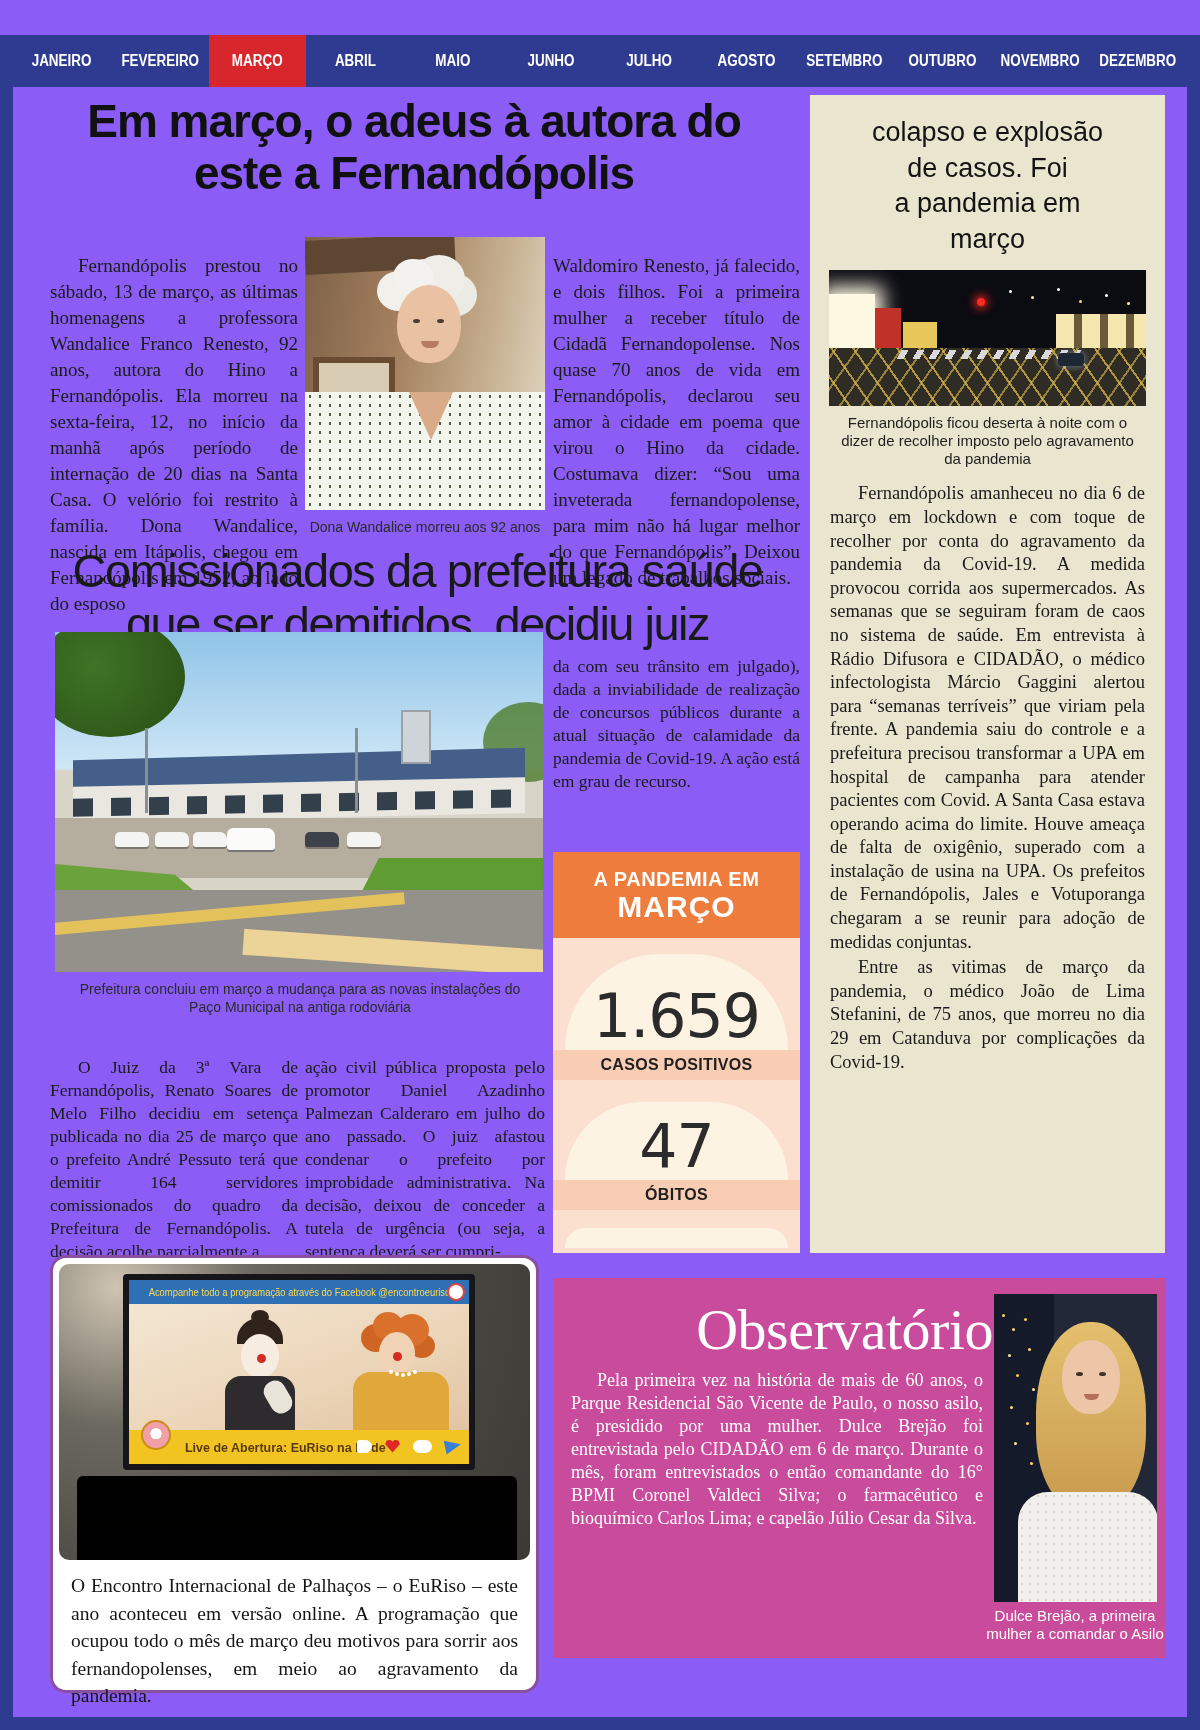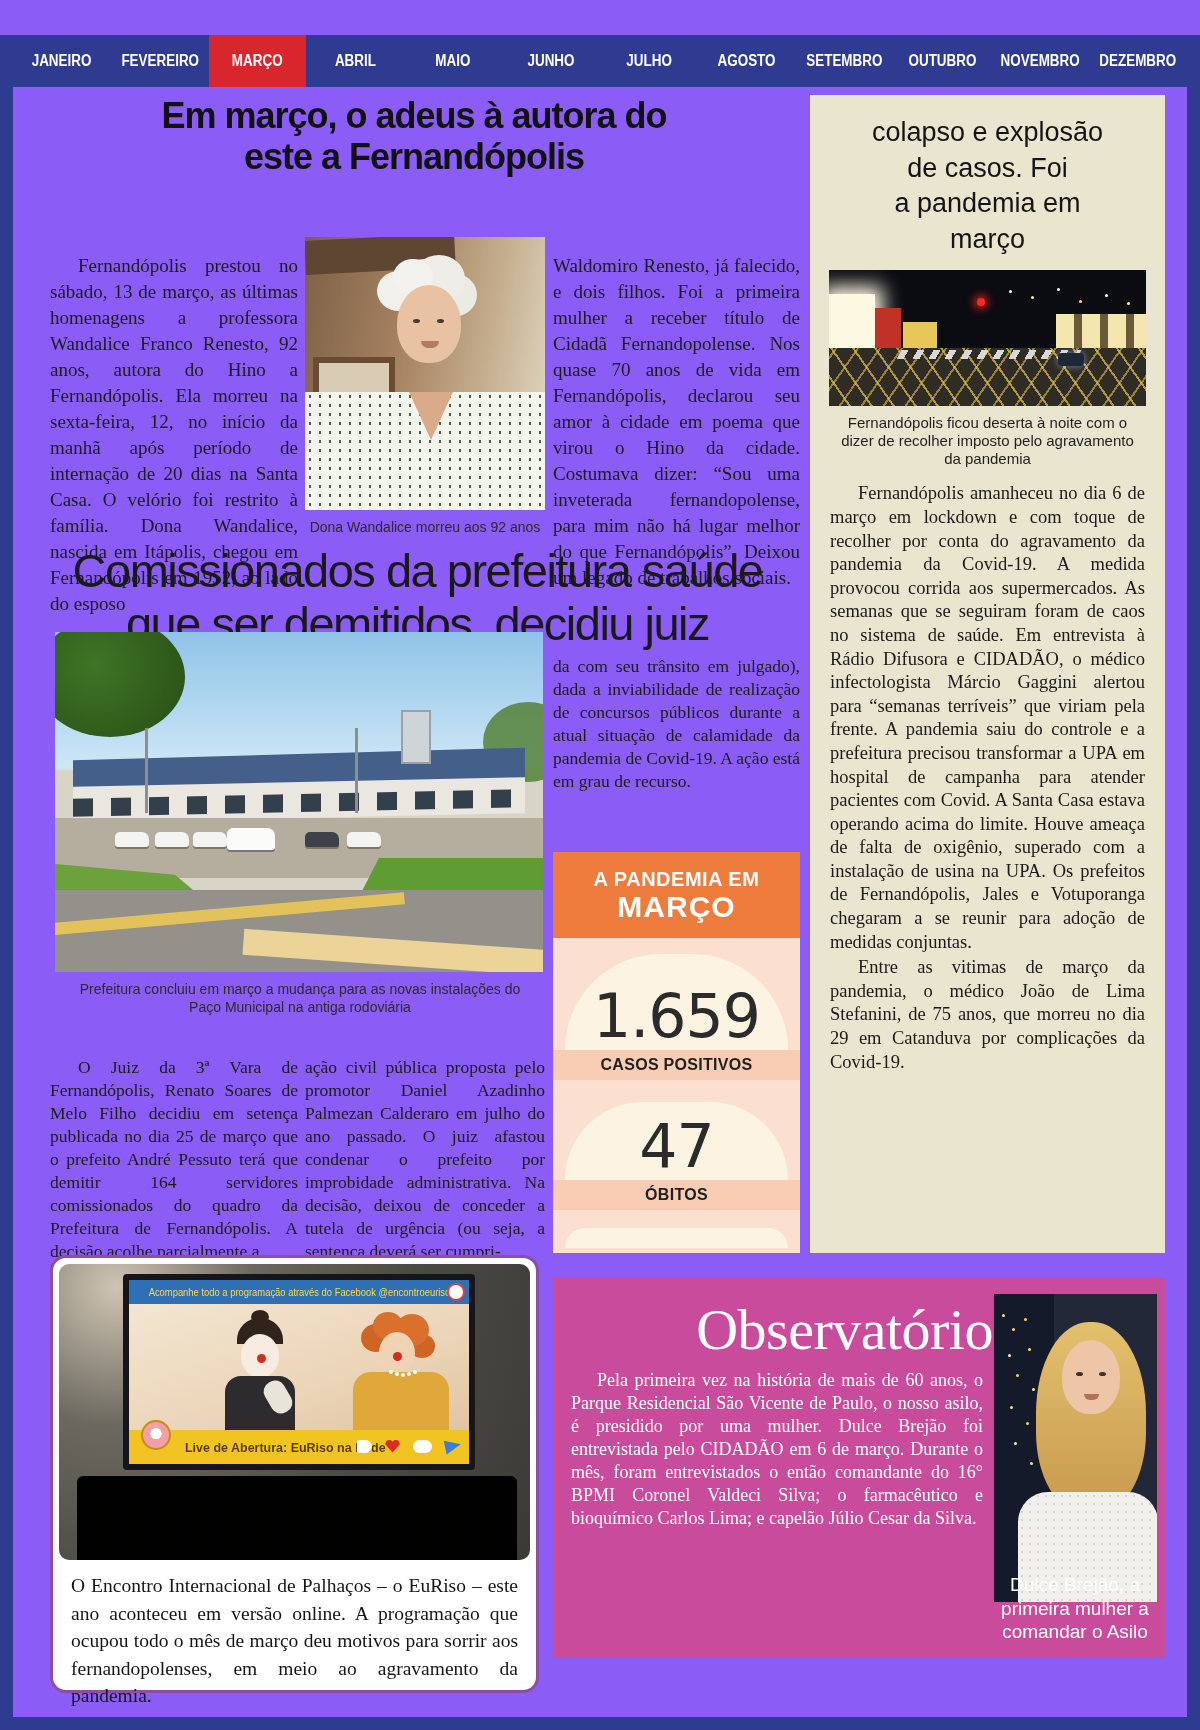--- a/index.html
+++ b/index.html
@@ -12,21 +12,21 @@
   .frame.bottom{left:0;bottom:0;width:1200px;height:13px;}
   
   .monthbar{position:absolute;left:13px;top:35px;width:1174px;height:52px;background:#2e3b90;
             display:flex;align-items:stretch;}
   .month{flex:1;display:flex;align-items:center;justify-content:center;color:#fff;
          font-family:"Liberation Sans",sans-serif;font-weight:700;font-size:16px;cursor:pointer;}
   .month>span{display:inline-block;transform:scaleX(.84);white-space:nowrap;}
   .month.active{background:#d8262d;}
   
   .h1{position:absolute;left:40px;top:96px;width:748px;text-align:center;
-      font-family:"Liberation Sans",sans-serif;font-weight:700;font-size:36px;line-height:1.13;
+      font-family:"Liberation Sans",sans-serif;font-weight:700;font-size:46px;line-height:1.13;
       letter-spacing:-1px;color:#111;}
   .h1 span{display:block;}
   .h2{position:absolute;left:30px;top:545px;width:775px;text-align:center;
       font-family:"Liberation Sans",sans-serif;font-weight:400;font-size:47px;line-height:1.12;
       letter-spacing:-1.5px;color:#191919;}
   .h2 span{display:block;}
   
   .serif19{font-size:19px;line-height:26px;text-align:justify;}
   .serif18{font-size:18.5px;line-height:23.6px;text-align:justify;}
   .serif17{font-size:17.5px;line-height:23px;text-align:justify;}
@@ -164,21 +164,21 @@
       box-shadow:10px 14px 0 #ffd76a,22px 4px 0 #ffca4a,6px 40px 0 #ffe69a,26px 34px 0 #ffd76a,14px 60px 0 #ffca4a,30px 74px 0 #ffe69a,8px 92px 0 #ffd76a,24px 108px 0 #ffca4a,12px 128px 0 #ffe69a,28px 148px 0 #ffd76a;}
   .ph-d .hair{position:absolute;left:42px;top:28px;width:110px;height:190px;border-radius:48% 48% 42% 42%;background:linear-gradient(#e3c06e,#c89a4e);}
   .ph-d .face{position:absolute;left:68px;top:46px;width:58px;height:74px;border-radius:50% 50% 46% 46%;background:#ecc6a6;}
   .ph-d .eye{position:absolute;top:32px;width:7px;height:4px;border-radius:50%;background:#3f3228;}
   .ph-d .eye.l{left:14px;}.ph-d .eye.r{left:37px;}
   .ph-d .mouth{position:absolute;left:22px;top:54px;width:15px;height:6px;border-radius:0 0 10px 10px;background:#b4705a;}
   .ph-d .top{position:absolute;left:24px;bottom:0;width:140px;height:110px;border-radius:30px 30px 0 0;background:#f2f0ec;
       background-image:radial-gradient(#d8d4cc 1.2px,transparent 1.3px);background-size:8px 8px;}
   .ph-d .chest{position:absolute;left:70px;bottom:72px;width:0;height:0;border-left:20px solid transparent;border-right:20px solid transparent;border-top:34px solid #e3b896;}
   .obs-cap{position:absolute;right:0;bottom:14px;width:180px;text-align:center;color:#fff;
-      font-family:"Liberation Sans",sans-serif;font-size:19px;line-height:1.25;}
+      font-family:"Liberation Sans",sans-serif;font-size:15px;line-height:1.25;}
 </style>
 </head>
 <body>
 
 <div class="page">
 
   <div class="frame left"></div>
   <div class="frame right"></div>
   <div class="frame bottom"></div>
 

